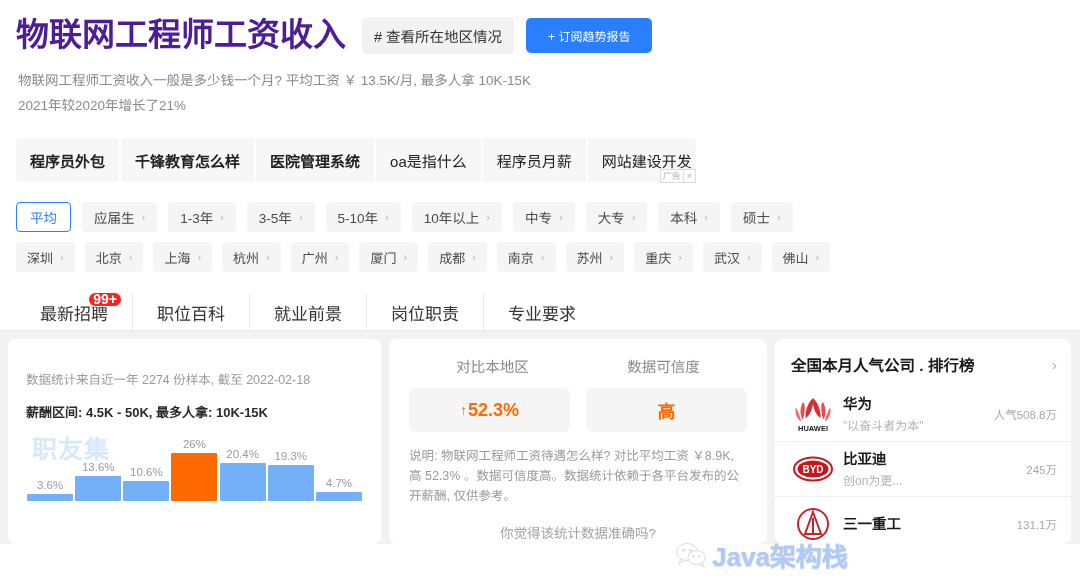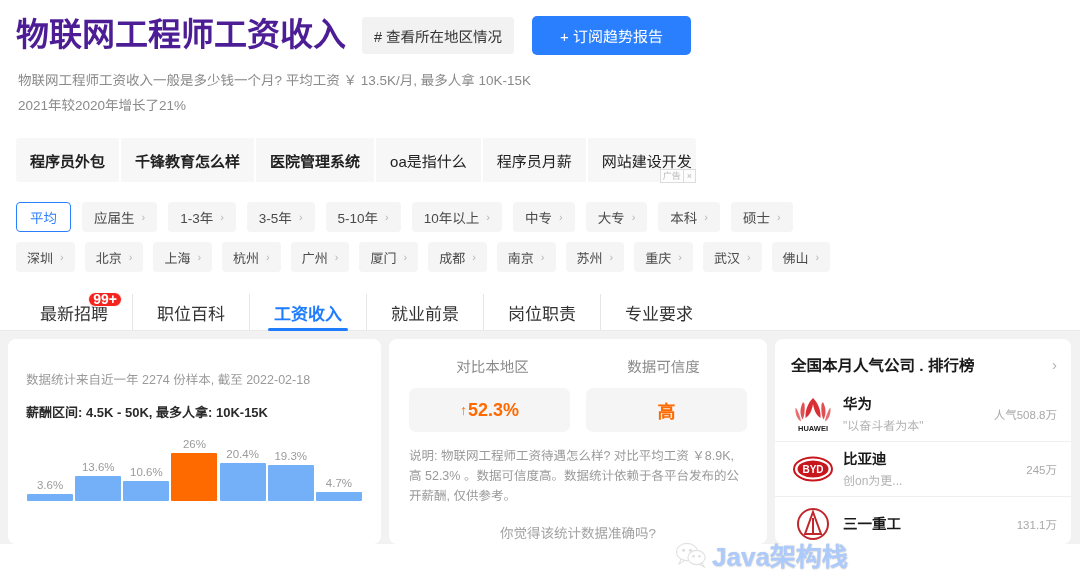--- a/index.html
+++ b/index.html
@@ -17,22 +17,22 @@
   .header{padding:14px 0 0 16px;display:flex;align-items:center;}
   .h-title{
     font-size:33px;font-weight:bold;color:#4c1d95;letter-spacing:0px;
     line-height:42px;white-space:nowrap;
   }
   .h-tag{
     margin-left:16px;background:#f2f2f2;border-radius:4px;
     padding:8px 12px;font-size:14.5px;color:#333;white-space:nowrap;
   }
   .h-btn{
-    margin-left:18px;background:#2a7fff;color:#fff;border-radius:5px;
-    padding:9px 28px;font-size:15px;white-space:nowrap;border:none;
+    margin-left:12px;background:#2a7fff;color:#fff;border-radius:5px;
+    padding:9px 22px;font-size:12px;white-space:nowrap;border:none;
     font-family:inherit;cursor:pointer;
   }
 
   .sub{margin:12px 0 0 18px;font-size:13.5px;color:#8a8a8a;line-height:25px;}
   .sub div{white-space:nowrap;}
 
   
   .adwrap{position:relative;margin:20px 0 0 16px;width:680px;height:44px;}
   .adrow{display:flex;height:44px;background:#f7f7f7;border-radius:3px;overflow:hidden;}
   .ad-item{
@@ -264,43 +264,40 @@
     </div>
 
   <div class="tabs" id="tabs">
       <div class="tab">
         <span>最新招聘</span>
         <span class="badge">99+</span>
       </div>
       <div class="tab">
         <span>职位百科</span>
       </div>
-      <div class="tab active">
-        <span>工资收入</span>
-        <span class="uline"></span>
-      </div>
       <div class="tab">
         <span>就业前景</span>
       </div>
       <div class="tab">
         <span>岗位职责</span>
       </div>
       <div class="tab">
         <span>专业要求</span>
       </div>
     </div>
   <div class="tabline"></div>
 
   <div class="content">
 
     <div class="card card-left">
       <div class="samp">数据统计来自近一年 2274 份样本, 截至 2022-02-18</div>
       <div class="range">薪酬区间: 4.5K - 50K, 最多人拿: 10K-15K</div>
 
       <div class="chart">
+        <div class="zyj">职友集</div>
         <div class="bars" id="bars">
             <div class="bcol">
               <div class="blabel">3.6%</div>
               <div class="bbar" style="height: 7px; background: rgb(116, 176, 247);"></div>
             </div>
             <div class="bcol">
               <div class="blabel">13.6%</div>
               <div class="bbar" style="height: 25px; background: rgb(116, 176, 247);"></div>
             </div>
             <div class="bcol">

